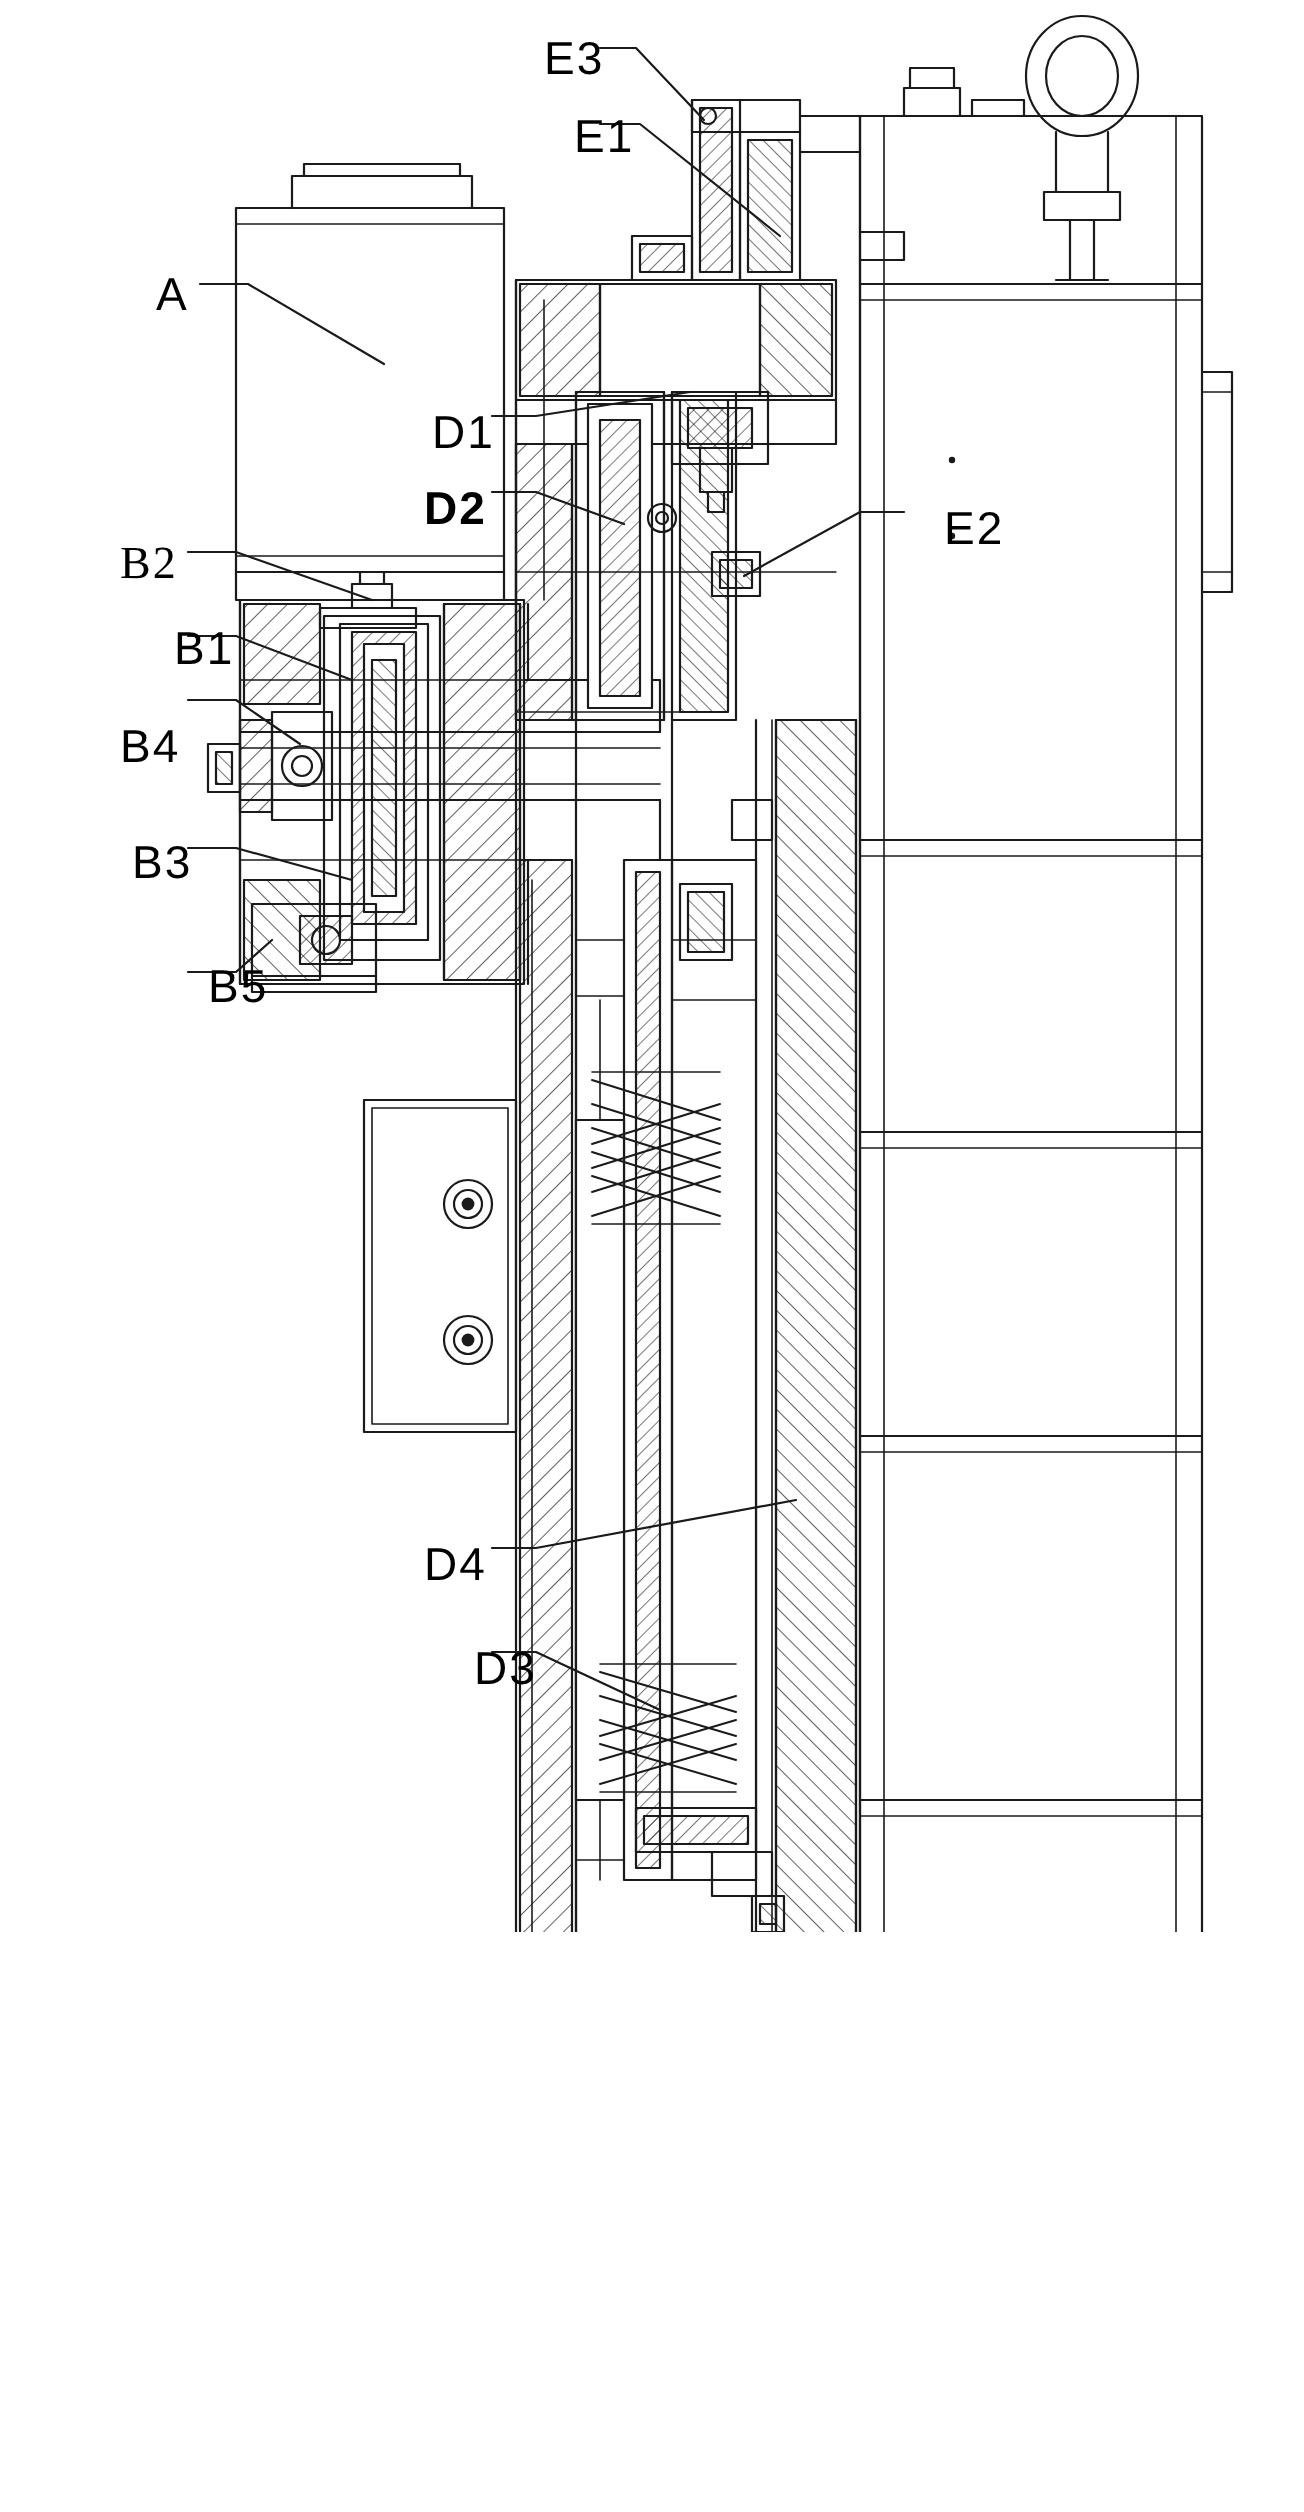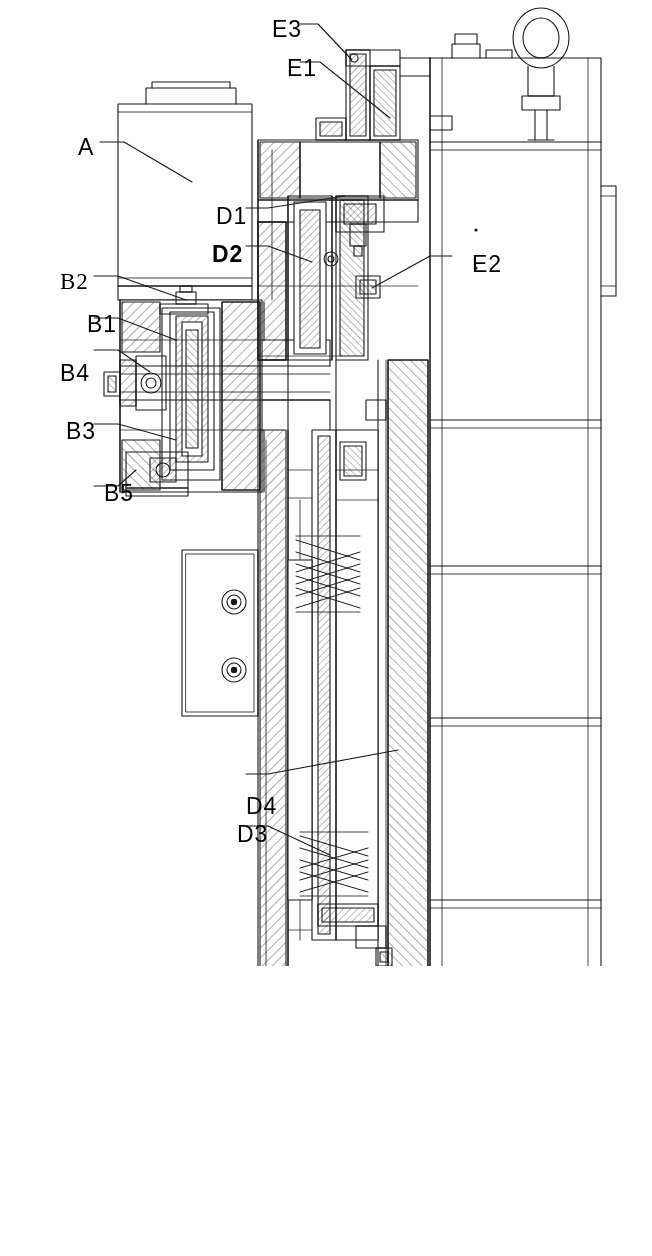--- a/index.html
+++ b/index.html
@@ -309,16 +309,16 @@
   <div class="lbl" style="left:272px; top:57px;margin-left:15px;">E1</div>
   <div class="lbl" style="left:78px;  top:136px;">A</div>
   <div class="lbl" style="left:216px; top:205px;">D1</div>
   <div class="lbl" style="left:212px; top:243px;font-weight:bold;">D2</div>
   <div class="lbl" style="left:452px; top:253px;margin-left:20px;">E2</div>
   <div class="lbl" style="left:60px;  top:270px;font-family:Liberation Serif, serif;">B2</div>
   <div class="lbl" style="left:60px;  top:313px;margin-left:27px;">B1</div>
   <div class="lbl" style="left:60px;  top:362px;">B4</div>
   <div class="lbl" style="left:66px;  top:420px;">B3</div>
   <div class="lbl" style="left:60px;  top:482px;margin-left:44px;">B5</div>
-  <div class="lbl" style="left:212px; top:795px;margin-left:34px;">D4</div>
+  <div class="lbl" style="left:212px; top:771px;">D4</div>
   <div class="lbl" style="left:212px; top:823px;margin-left:25px;">D3</div>
 
 </div>
 
 </body></html>

